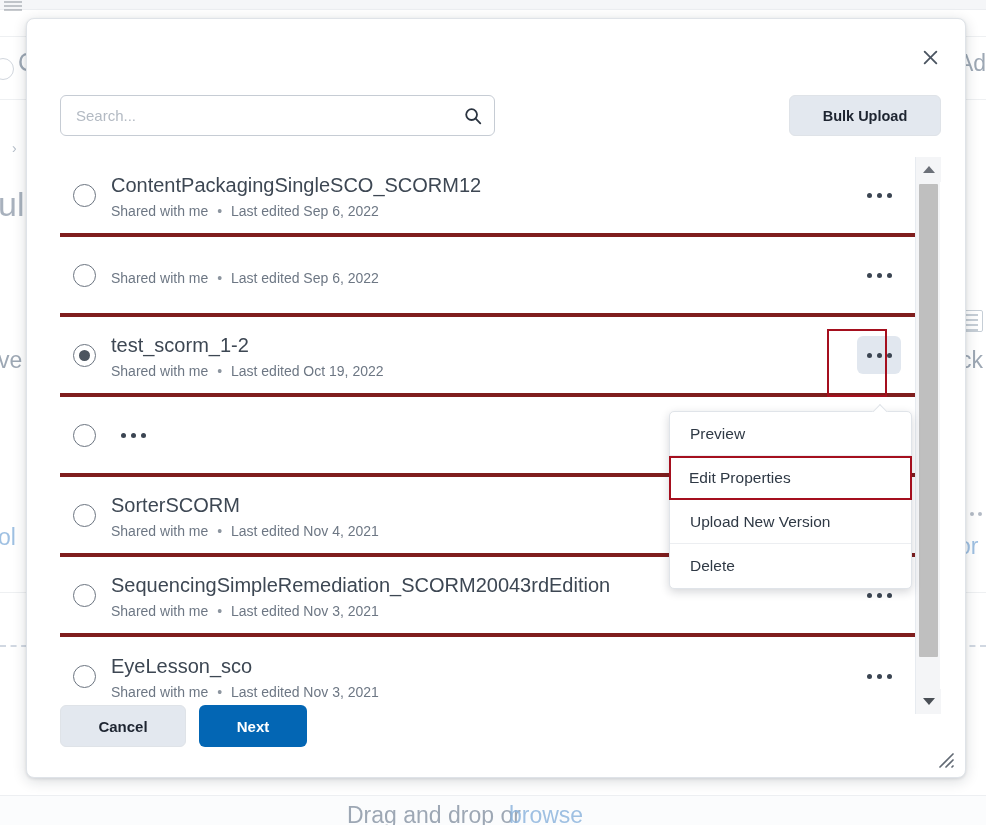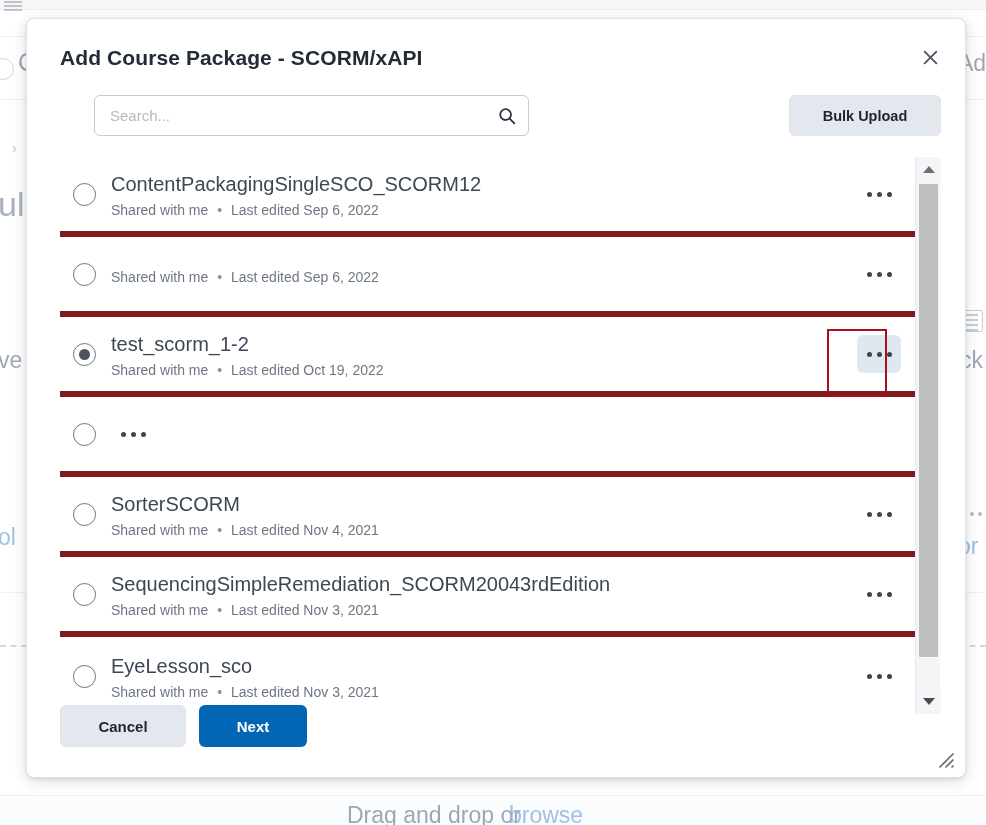--- a/index.html
+++ b/index.html
@@ -70,21 +70,21 @@
     width: 34px; height: 34px; border: none; background: transparent;
     cursor: pointer; display: flex; align-items: center; justify-content: center;
     color: #4a5460; border-radius: 4px;
   }
   .close-btn svg { width: 17px; height: 17px; }
 
   
   .tools-row { position: relative; height: 62px; }
   .search-wrap {
     position: absolute; left: 33px; top: 0;
-    width: 435px; height: 41px; margin-left: 34px;
+    width: 435px; height: 41px;
   }
   .search-input {
     width: 100%; height: 100%;
     border: 1px solid #c6ccd4; border-radius: 6px;
     padding: 0 44px 0 15px;
     font-size: 15px; color: #2b3440;
     font-family: "Liberation Sans", sans-serif;
     background: #fff; outline: none;
   }
   .search-input::placeholder { color: #b3bac3; }
@@ -109,21 +109,21 @@
     position: absolute; left: 33px; top: 138px;
     width: 880px; height: 557px;
   }
   .list {
     position: absolute; left: 0; top: 0;
     width: 855px; height: 557px;
     overflow: hidden;
   }
   .row {
     position: relative; height: 80px;
-    border-bottom: 6px solid #7f1d1d;
+    border-bottom: 4px solid #7f1d1d;
     display: flex; align-items: center;
   }
   .row:last-child { border-bottom: 1px solid #e7ebf0; }
   .radio {
     flex: 0 0 auto; margin-left: 13px; margin-right: 15px;
     width: 23px; height: 23px; border-radius: 50%;
     border: 1.6px solid #6b7480; background: #fff;
     display: flex; align-items: center; justify-content: center;
     cursor: pointer;
   }
@@ -268,21 +268,20 @@
     <div class="bg-text blue" style="left:958px; top:533px; font-size:23px;">or</div>
 
     <div class="bg-bottombar"></div>
     <div class="bg-text" style="left:347px; bottom:-4px; font-size:23px;">Drag and drop or </div>
     <div class="bg-text blue" style="left:509px; bottom:-4px; font-size:23px;">browse</div>
   </div>
 
   <div class="modal">
 
     <div class="modal-head">
-      <div class="modal-title">Add Course Package - SCORM/xAPI</div>
       <button class="close-btn" aria-label="Close">
         <svg viewBox="0 0 16 16" fill="none" stroke="currentColor" stroke-width="1.7" stroke-linecap="round">
           <line x1="2.5" y1="2.5" x2="13.5" y2="13.5"></line>
           <line x1="13.5" y1="2.5" x2="2.5" y2="13.5"></line>
         </svg>
       </button>
     </div>
 
     <div class="tools-row">
       <div class="search-wrap">
@@ -418,20 +417,27 @@
           </div>
         <div class="sb-thumb"></div>
         <div class="sb-arrow down">
             <i></i>
           </div>
       </div>
     </div>
 
     <div class="anno" style="left:800px; top:310px; width:60px; height:68px;"></div>
 
+    <div class="ctx-menu">
+      <div class="ctx-caret"></div>
+      <div class="ctx-item">Preview</div>
+      <div class="ctx-item highlighted">Edit Properties</div>
+      <div class="ctx-item">Upload New Version</div>
+      <div class="ctx-item">Delete</div>
+    </div>
 
     <div class="footer">
       <button class="btn btn-secondary">Cancel</button>
       <button class="btn btn-primary">Next</button>
     </div>
 
     <div class="resize-handle">
       <svg viewBox="0 0 20 20" stroke="#3b4552" stroke-width="1.7" stroke-linecap="round">
         <line x1="18" y1="5" x2="5" y2="18"></line>
         <line x1="18" y1="11" x2="11" y2="18"></line>

